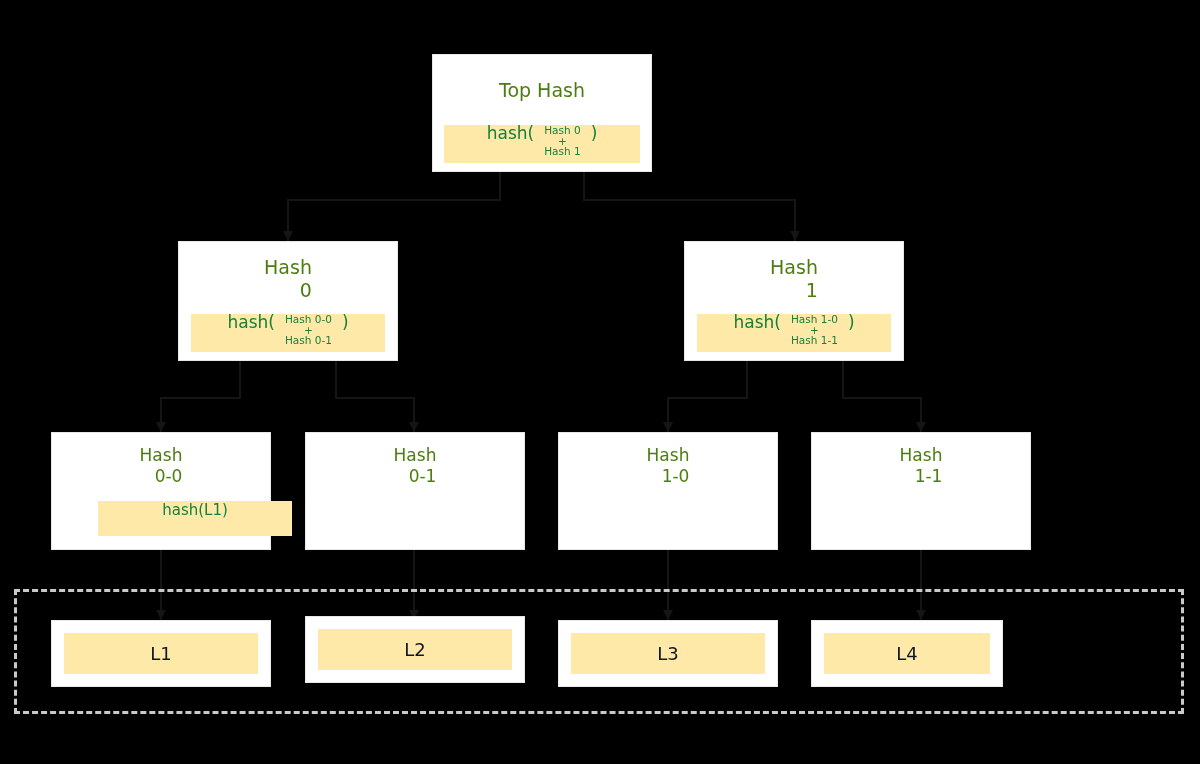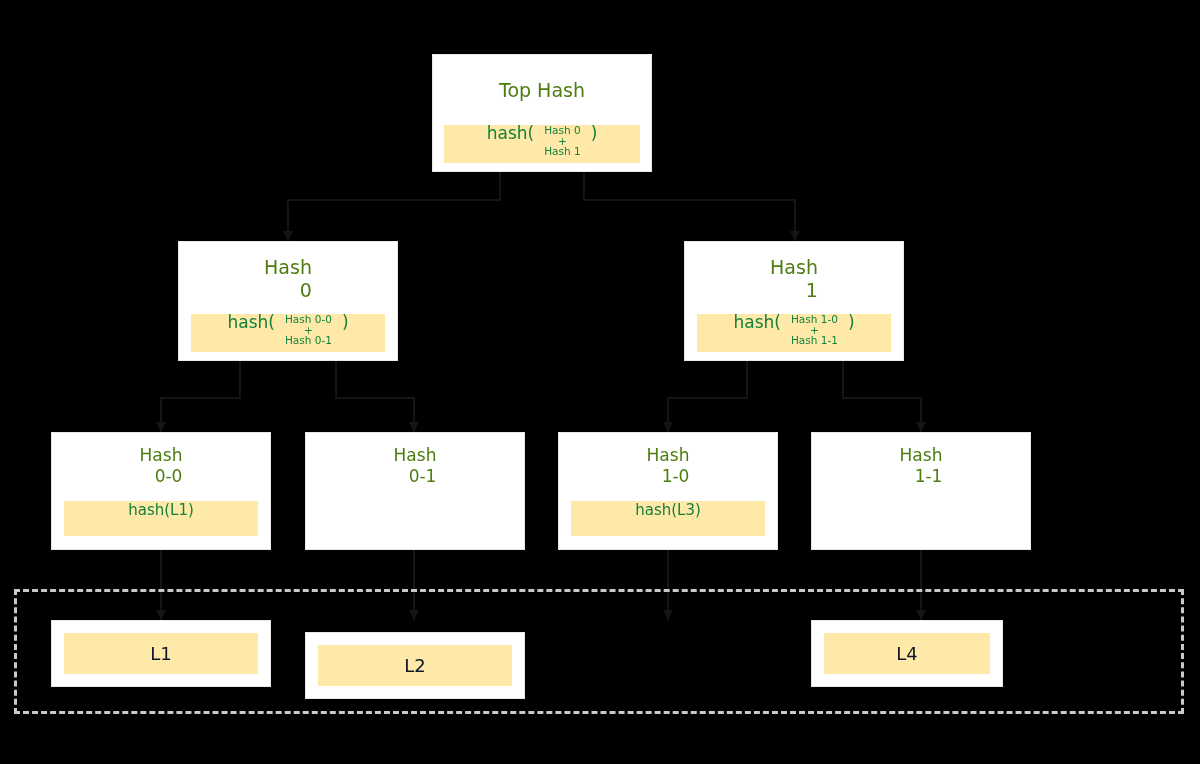--- a/index.html
+++ b/index.html
@@ -93,20 +93,21 @@
     text-align: center;
     white-space: pre-line;
     margin: 0 10px;
   }
   .formula .paren {
     font-size: 17px;
     line-height: 1;
   }
   .formula.simple {
     font-size: 15px;
+    margin-left: 34px;
   }
 
   
   .node.top .formula {
     position: absolute;
     left: 11px;
     top: 70px;
     width: 196px;
     height: 38px;
   }
@@ -225,36 +226,38 @@
   </div>
 
   <div class="node leaf" style="left:305px; top:432px; width:220px; height:118px;">
     <div class="node-title">Hash
 0-1</div>
   </div>
 
   <div class="node leaf" style="left:558px; top:432px; width:220px; height:118px;">
     <div class="node-title">Hash
 1-0</div>
-    <div class="formula simple">hash(L3)</div>
   </div>
 
   <div class="node leaf" style="left:811px; top:432px; width:220px; height:118px;">
     <div class="node-title">Hash
 1-1</div>
   </div>
 
   <div class="data-group" style="left:14px; top:589px; width:1170px; height:125px;"></div>
 
   <div class="datablock" style="left:51px; top:620px; width:220px; height:67px;">
     <div class="band">L1</div>
   </div>
 
-  <div class="datablock" style="left:305px; top:632px; width:220px; height:67px;">
+  <div class="datablock" style="left:305px; top:616px; width:220px; height:67px;">
     <div class="band">L2</div>
   </div>
 
+  <div class="datablock" style="left:558px; top:620px; width:220px; height:67px;">
+    <div class="band">L3</div>
+  </div>
 
   <div class="datablock" style="left:811px; top:620px; width:192px; height:67px;">
     <div class="band">L4</div>
   </div>
 
 </div>
 
 </body></html>

